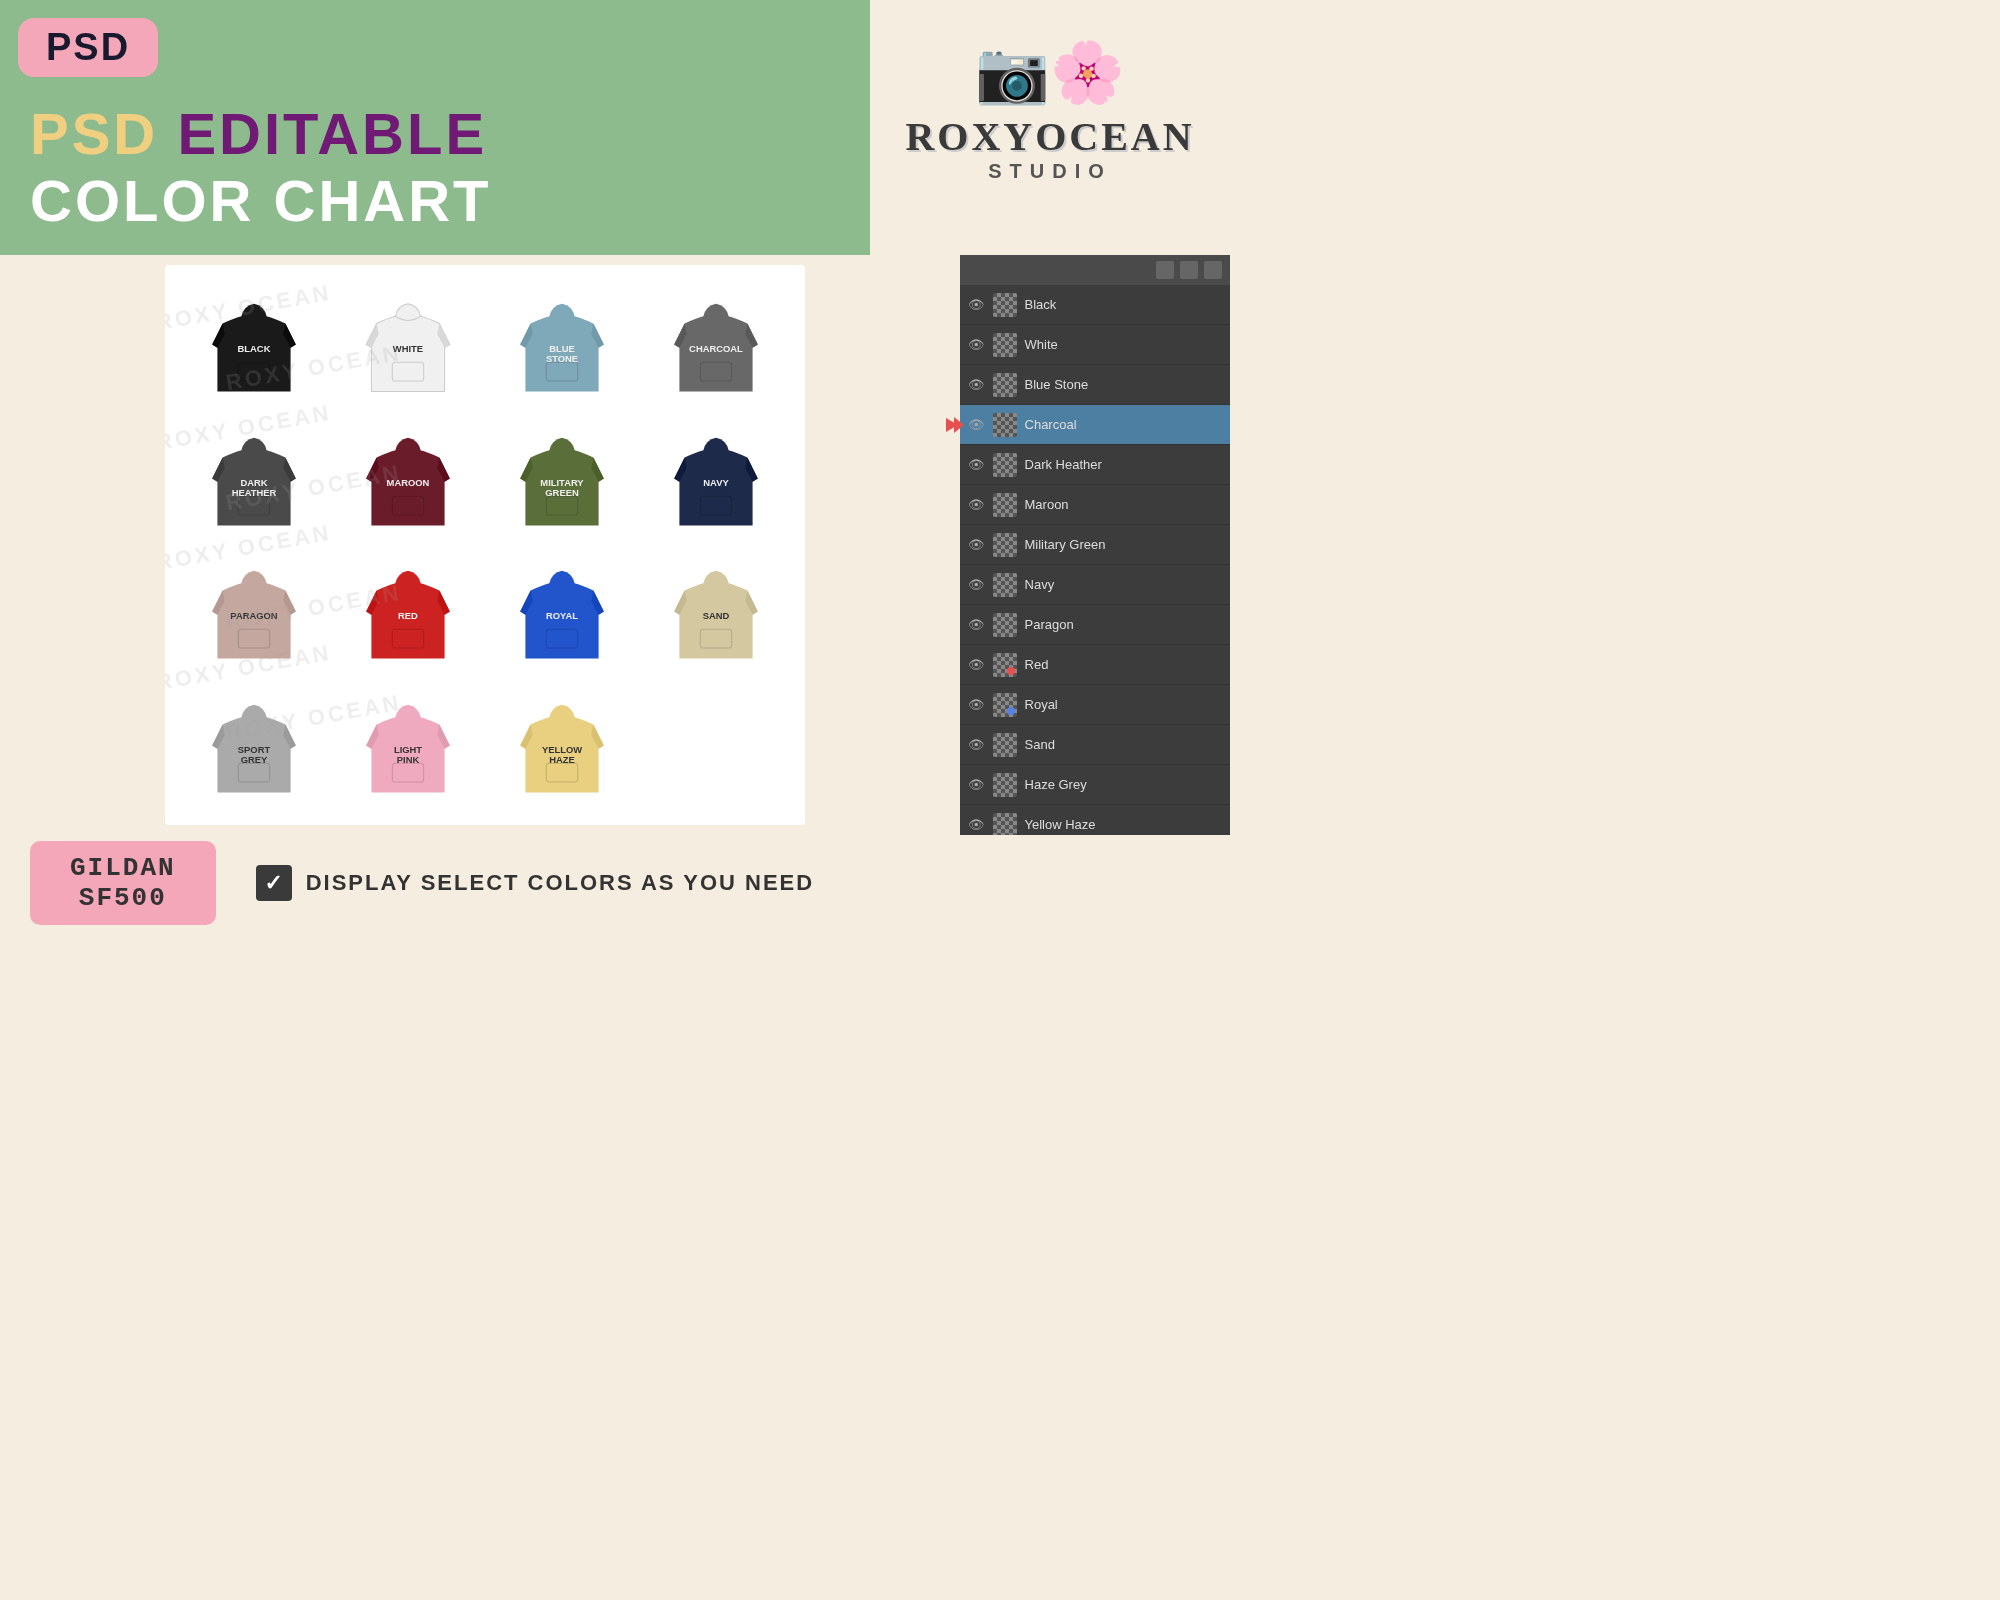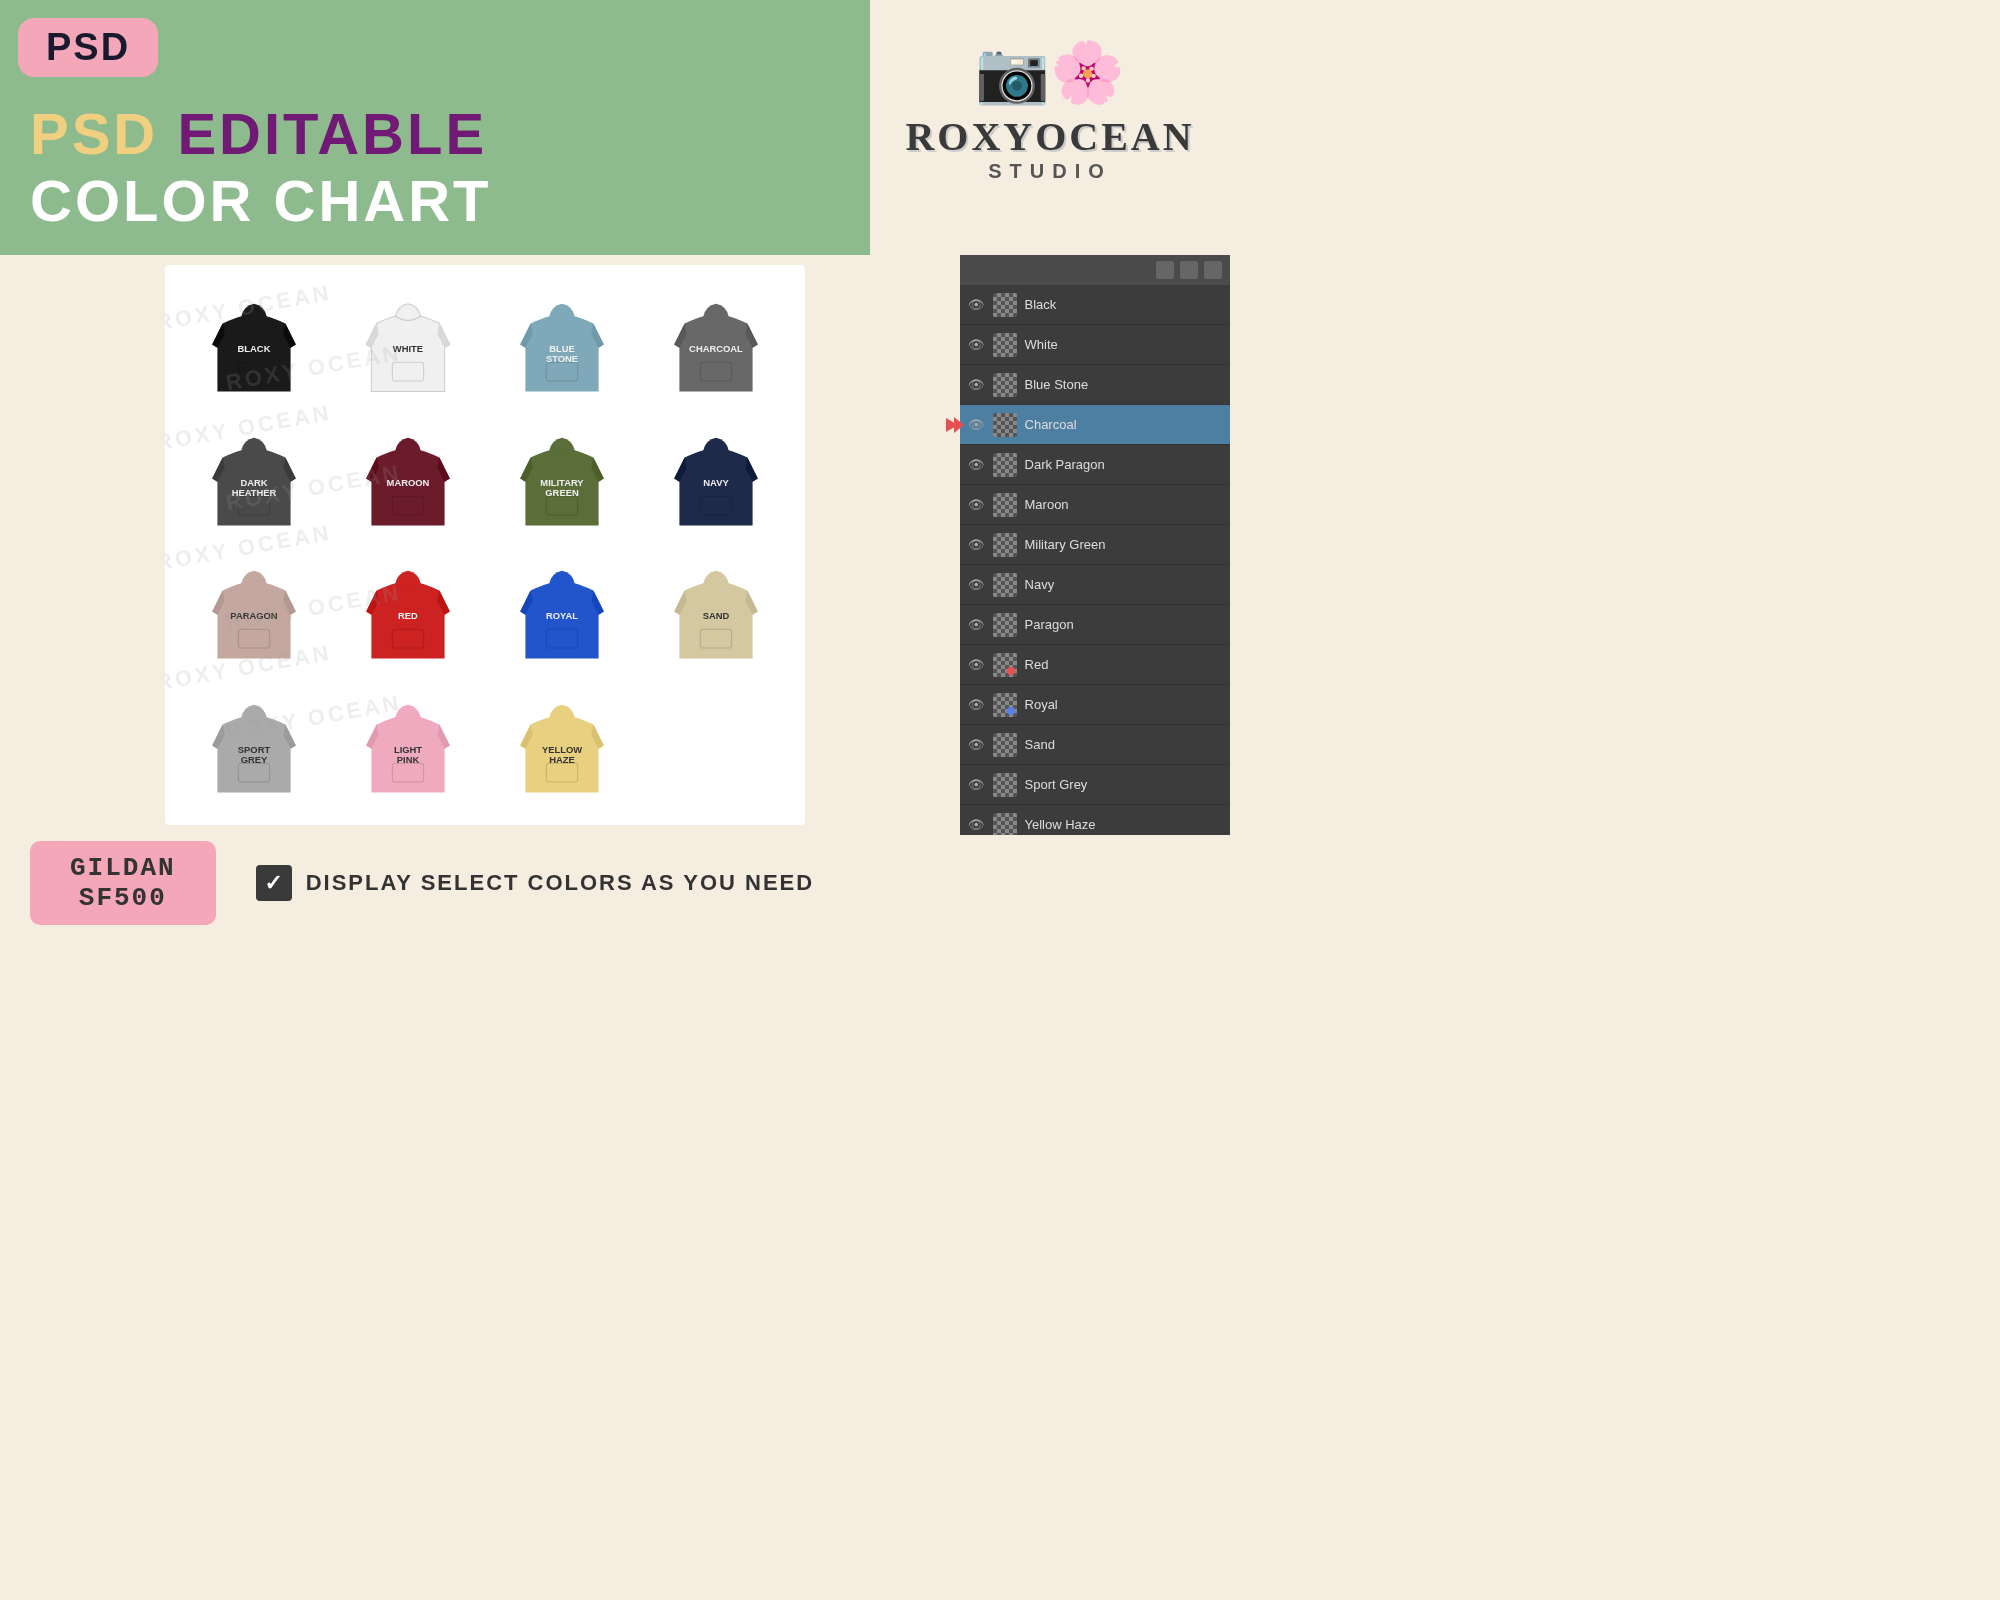--- a/index.html
+++ b/index.html
@@ -607,21 +607,21 @@
       
     </div>
     <span class="layer-name">Charcoal</span>
     <div style="position:absolute;left:-14px;top:50%;transform:translateY(-50%);font-size:0;border-top:7px solid transparent;border-bottom:7px solid transparent;border-left:12px solid #e85050;"></div>
   </div>
       <div class="layer-row">
     <span class="eye-icon">👁</span>
     <div class="layer-thumb" style="position:relative;">
       
     </div>
-    <span class="layer-name">Dark Paragon</span>
+    <span class="layer-name">Dark Heather</span>
 
   </div>
       <div class="layer-row">
     <span class="eye-icon">👁</span>
     <div class="layer-thumb" style="position:relative;">
       
     </div>
     <span class="layer-name">Maroon</span>
 
   </div>
@@ -671,21 +671,21 @@
       
     </div>
     <span class="layer-name">Sand</span>
 
   </div>
       <div class="layer-row">
     <span class="eye-icon">👁</span>
     <div class="layer-thumb" style="position:relative;">
       
     </div>
-    <span class="layer-name">Sport Grey</span>
+    <span class="layer-name">Haze Grey</span>
 
   </div>
       <div class="layer-row">
     <span class="eye-icon">👁</span>
     <div class="layer-thumb" style="position:relative;">
       
     </div>
     <span class="layer-name">Yellow Haze</span>
 
   </div>

